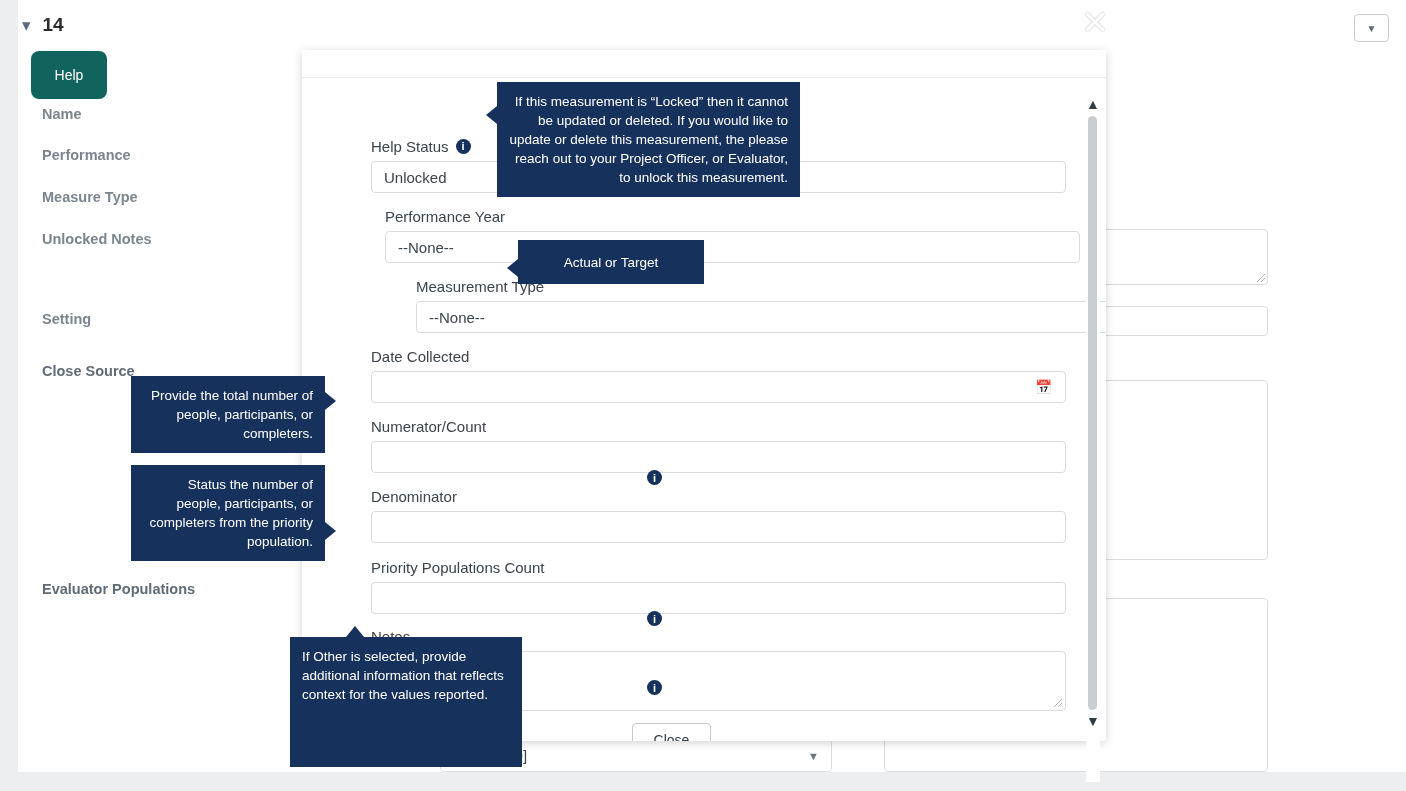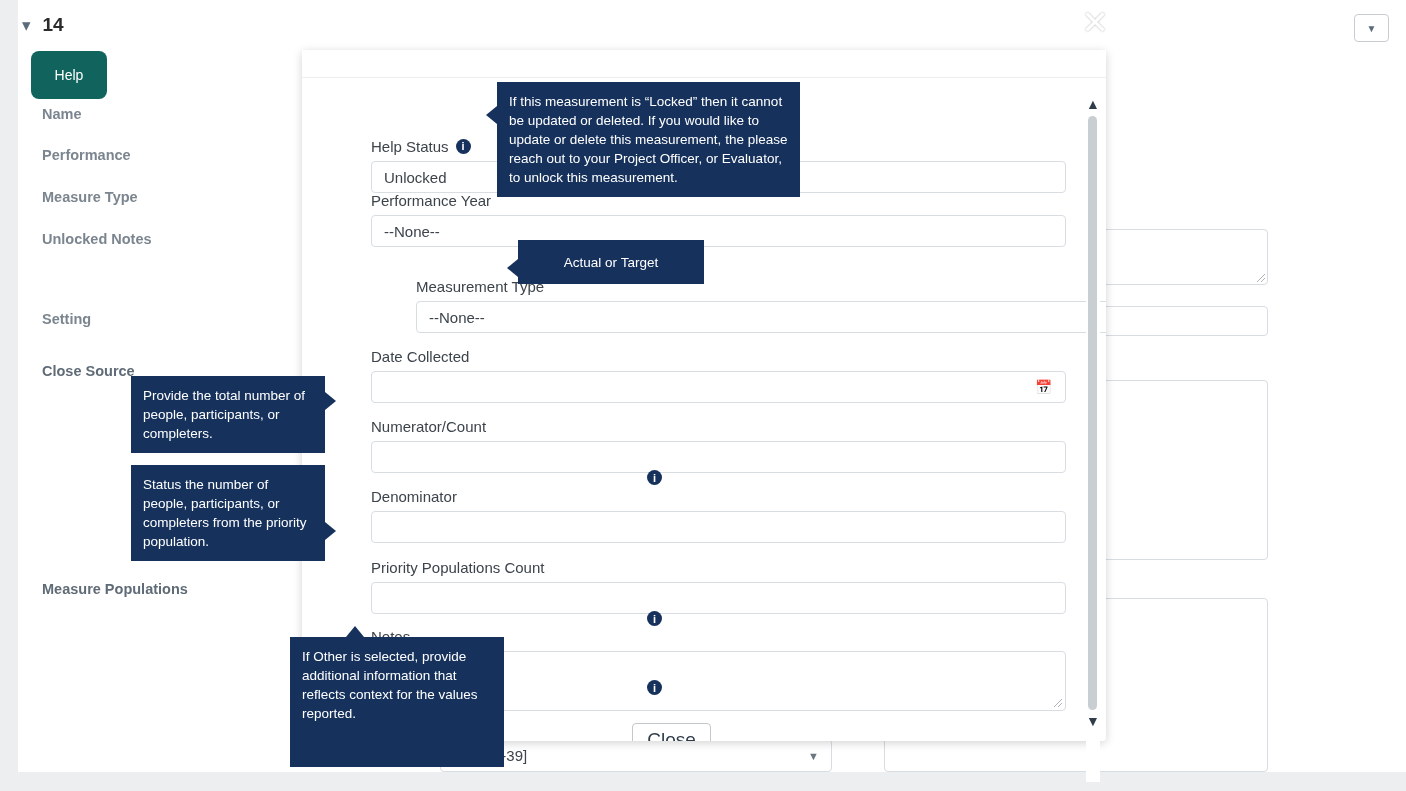--- a/index.html
+++ b/index.html
@@ -184,21 +184,21 @@
     display: inline-flex; align-items: center; justify-content: center;
   }
 
   .close-btn {
     position: absolute;
     left: 330px; top: 645px;
     width: 79px; height: 34px;
     background: #ffffff;
     border: 1px solid #c3c8cd;
     border-radius: 4px;
-    color: #2f3d4a; font-size: 19px;
+    color: #2f3d4a; font-size: 14px;
     font-family: "Liberation Sans", sans-serif;
     cursor: pointer;
   }
 
   
   .scroll-track {
     position: absolute; left: 784px; top: 60px;
     width: 14px; height: 672px;
     background: #ffffff;
   }
@@ -221,21 +221,21 @@
   
   .tip {
     position: absolute;
     background: #16325c;
     color: #ffffff;
     font-size: 13.5px;
     line-height: 19px;
     padding: 10px 12px;
     z-index: 40;
   }
-  .tip.center { text-align: left; }
+  .tip.center { text-align: right; }
   .tip.left { text-align: left; }
   .tip .arrow {
     position: absolute;
     width: 0; height: 0;
   }
   .arrow-left {
     left: -11px;
     border-top: 9px solid transparent;
     border-bottom: 9px solid transparent;
     border-right: 11px solid #16325c;
@@ -267,21 +267,21 @@
     <div class="dropdown-btn">
       <span>▼</span>
     </div>
 
     <div class="bg-label dim" style="left:42px; top:106px;">Name</div>
     <div class="bg-label dim" style="left:42px; top:147px;">Performance</div>
     <div class="bg-label dim" style="left:42px; top:189px;">Measure Type</div>
     <div class="bg-label dim" style="left:42px; top:231px;">Unlocked Notes</div>
     <div class="bg-label dim" style="left:42px; top:311px;">Setting</div>
     <div class="bg-label" style="left:42px; top:363px;">Close Source</div>
-    <div class="bg-label" style="left:42px; top:581px;">Measure Populations</div>
+    <div class="bg-label" style="left:42px; top:581px;">Evaluator Populations</div>
 
     <div class="bg-box resizer" style="left:884px; top:229px; width:384px; height:56px;"></div>
     <div class="bg-box" style="left:884px; top:306px; width:384px; height:30px;"></div>
     <div class="bg-box" style="left:884px; top:380px; width:384px; height:180px;"></div>
     <div class="bg-box" style="left:884px; top:598px; width:384px; height:174px;"></div>
 
     <div class="bg-select" style="left:440px; top:739px; width:392px; height:33px;">
       <span>ults [25-39]</span>
       <span class="caret">▼</span>
     </div>
@@ -295,21 +295,21 @@
       <div class="field" style="top:60px;">
         <div class="field-label">
           <span>Help Status</span>
           <span class="info-i">i</span>
         </div>
         <div class="field-input">
           <span>Unlocked</span>
         </div>
       </div>
 
-      <div class="field" style="top:114px;">
+      <div class="field" style="top:130px;margin-left:14px;">
         <div class="field-label">
           <span>Performance Year</span>
         </div>
         <div class="field-input">
           <span>--None--</span>
         </div>
       </div>
 
       <div class="field" style="top:200px;margin-left:45px;">
         <div class="field-label">
@@ -395,18 +395,18 @@
   <div class="tip center" style="left:131px; top:376px; width:194px;">
     <span class="arrow arrow-right" style="top:16px;"></span>
     <span>Provide the total number of people, participants, or completers.</span>
   </div>
 
   <div class="tip center" style="left:131px; top:465px; width:194px;">
     <span class="arrow arrow-right" style="top:57px;"></span>
     <span>Status the number of people, participants, or completers from the priority population.</span>
   </div>
 
-  <div class="tip left" style="left:290px; top:637px; width:214px; height:130px;">
+  <div class="tip left" style="left:290px; top:637px; width:232px; height:130px;">
     <span class="arrow" style="top:-11px; left:56px; border-left:9px solid transparent; border-right:9px solid transparent; border-bottom:11px solid #16325c;"></span>
     <span>If Other is selected, provide additional information that reflects context for the values reported.</span>
   </div>
 
 </div>
 
 </body></html>

